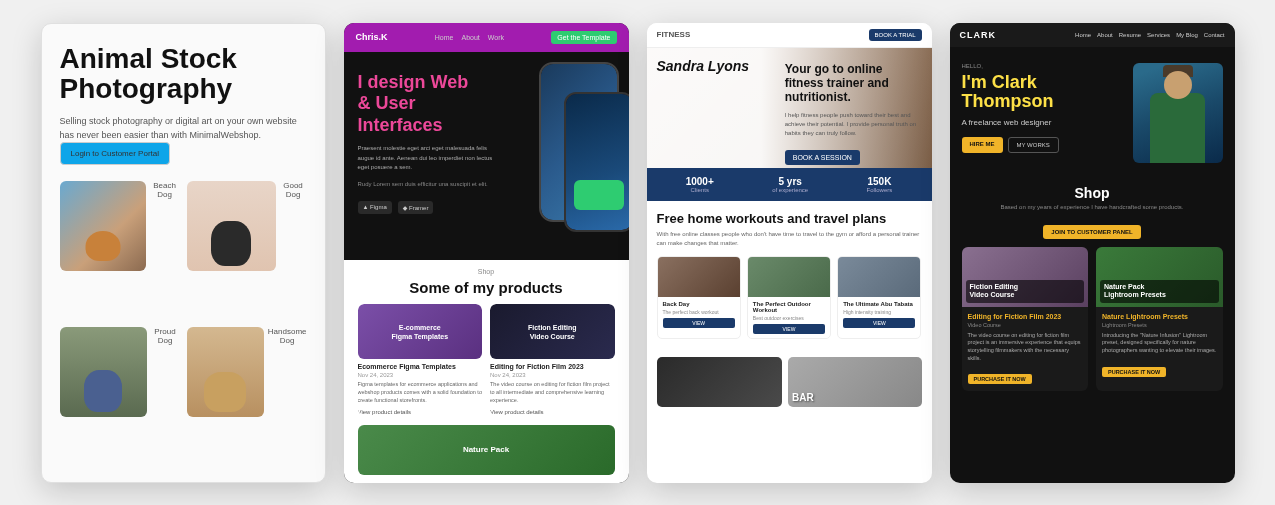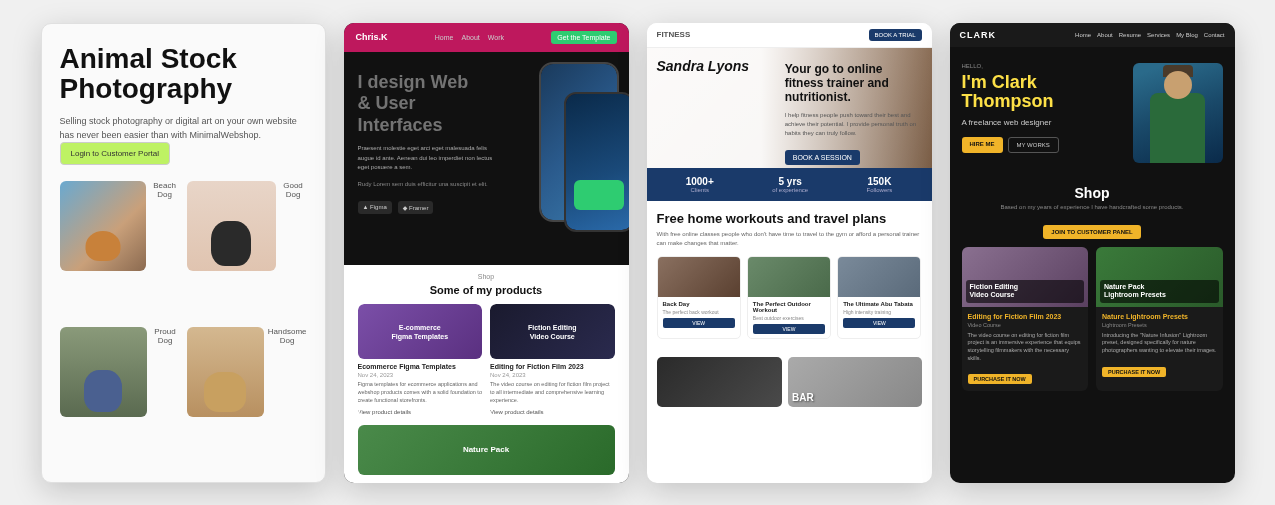--- a/index.html
+++ b/index.html
@@ -42,21 +42,21 @@
       margin-bottom: 10px;
     }
 
     .card1-desc {
       font-size: 9px;
       color: #555;
       line-height: 1.5;
     }
 
     .card1-btn {
-      background: #bef264;
+      background: #0ea5e9;
       border: 1px solid #ccc;
       border-radius: 4px;
       padding: 6px 10px;
       font-size: 8px;
       color: #333;
       text-align: center;
       margin-bottom: 16px;
       cursor: pointer;
       align-self: flex-start;
     }
@@ -161,21 +161,21 @@
       background: #111;
       display: flex;
       flex-direction: column;
     }
 
     .card2-nav {
       display: flex;
       align-items: center;
       justify-content: space-between;
       padding: 8px 12px;
-      background: #be185d;
+      background: #a21caf;
     }
 
     .card2-logo {
       font-size: 9px;
       color: #fff;
       font-weight: bold;
     }
 
     .card2-nav-links {
       display: flex;
@@ -198,21 +198,21 @@
     .card2-hero {
       padding: 20px 14px 10px;
       position: relative;
       flex: 1;
       overflow: hidden;
     }
 
     .card2-hero-title {
       font-size: 18px;
       font-weight: 800;
-      color: #737373;
+      color: #ec4899;
       line-height: 1.2;
       margin-bottom: 8px;
       width: 55%;
     }
 
     .card2-hero-text {
       font-size: 6px;
       color: #aaa;
       line-height: 1.6;
       width: 55%;
@@ -306,21 +306,21 @@
     }
 
     .card2-shop-label {
       font-size: 7px;
       color: #888;
       text-align: center;
       margin-bottom: 4px;
     }
 
     .card2-shop-title {
-      font-size: 11px;
+      font-size: 15px;
       font-weight: 700;
       color: #111;
       text-align: center;
       margin-bottom: 8px;
     }
 
     .card2-products {
       display: flex;
       gap: 8px;
       margin-bottom: 10px;

